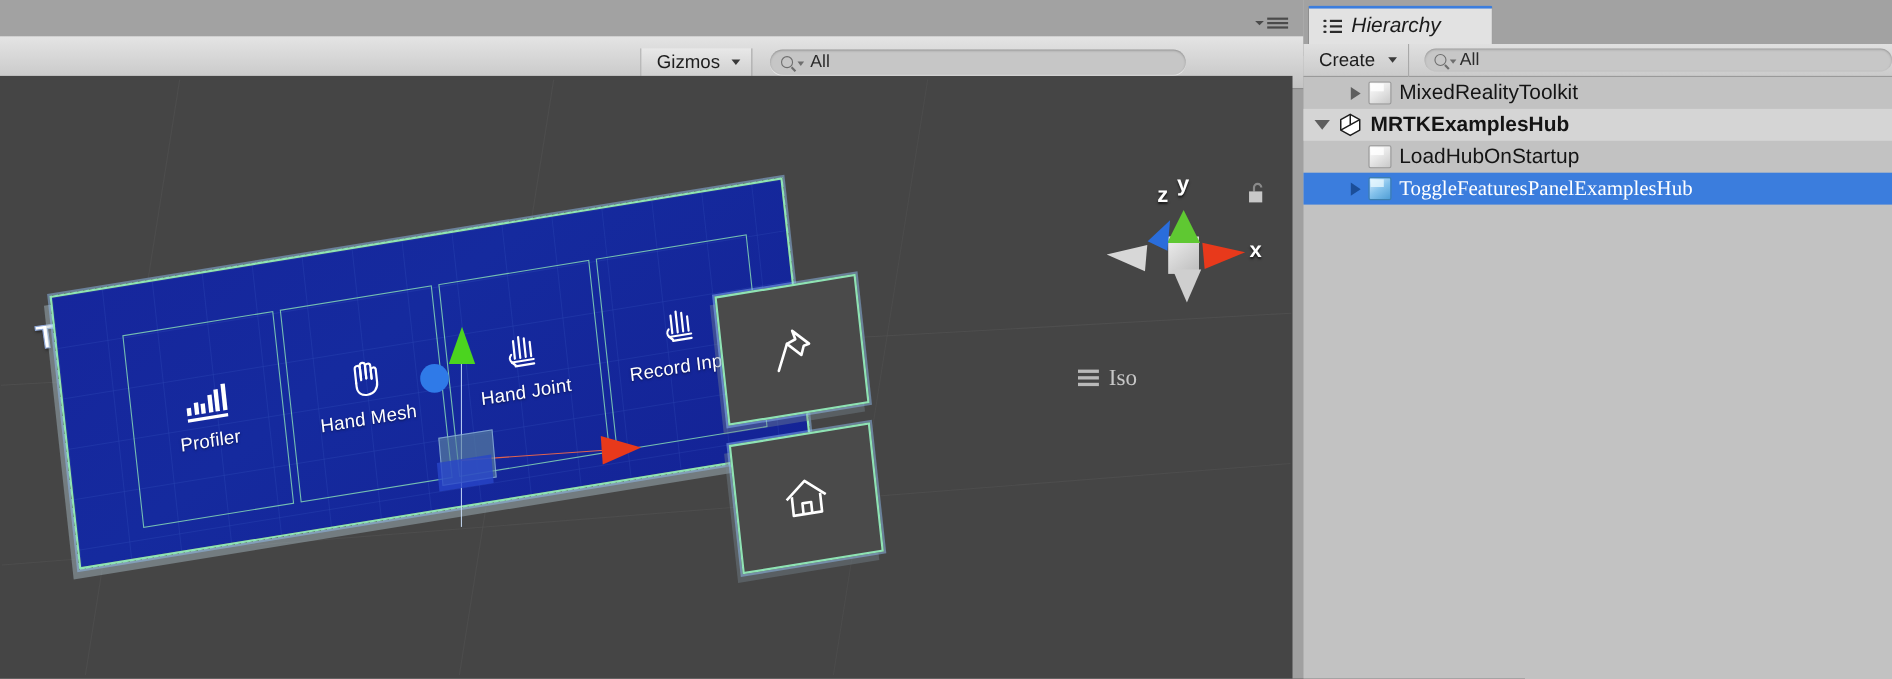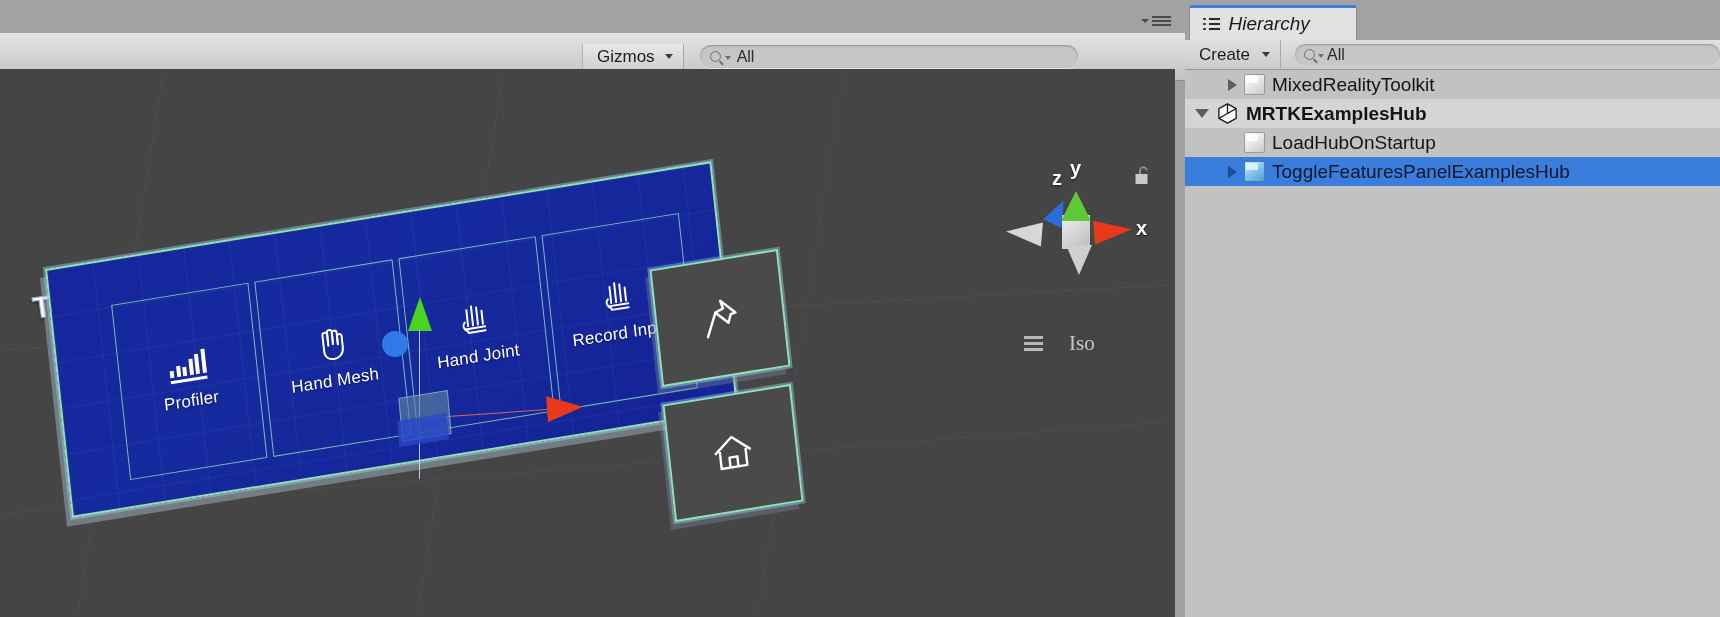--- a/index.html
+++ b/index.html
@@ -133,22 +133,22 @@
   .cone{ position:absolute; width:0;height:0; }
   .gz-line{ position:absolute; background:#cfe4ff; }
 
   
   .axis-gizmo{ position:absolute; left:1020px; top:86px; width:130px; height:130px; }
   .axis-label{
     position:absolute; font-size:20px; font-weight:bold; color:#fff;
     text-shadow:0 1px 2px rgba(0,0,0,.7);
   }
   .iso-row{
-    position:absolute; left:1024px; top:262px;
-    display:flex; align-items:center; gap:26px;
+    position:absolute; left:980px; top:262px;
+    display:flex; align-items:center; gap:9px;
   }
   .iso-row .burger2{ display:flex; flex-direction:column; gap:3px; }
   .iso-row .burger2 i{ display:block; width:19px; height:3px; background:#b9b9b9; }
   .iso-row .iso-txt{ font-size:21px; color:#c6c6c6; font-family:"Liberation Serif", serif; }
 
   .lock-icon{ position:absolute; left:1135px; top:96px; width:18px; height:22px; }
 
   
   .hier{
     position:absolute; left:1185px; top:0; width:535px; height:617px;
@@ -183,21 +183,21 @@
     display:flex; align-items:center; padding-left:9px; gap:3px;
   }
   .hier-search .ph{ font-size:16px; color:#2b2b2b; }
 
   .hier-rows{ position:absolute; left:0; top:70px; width:535px; bottom:0; }
   .hrow{
     height:29px; display:flex; align-items:center; gap:7px; padding-left:8px;
     font-size:19px; color:#141414; cursor:default;
   }
   .hrow.root{ background:#d5d5d5; font-weight:bold; }
-  .hrow.sel{ background:#3b7ddd; color:#0f172a; }
+  .hrow.sel{ background:#3b7ddd; color:#ffffff;font-family:Liberation Serif, serif; }
   .twisty{
     width:0;height:0;flex:none;
     border-top:6px solid transparent;border-bottom:6px solid transparent;
     border-left:9px solid #5e5e5e; margin-left:2px;
   }
   .twisty.open{
     border-left:7px solid transparent;border-right:7px solid transparent;
     border-top:9px solid #5e5e5e; border-bottom:0;
   }
   .twisty.sel-t{ border-left-color:#1b4e99; }

